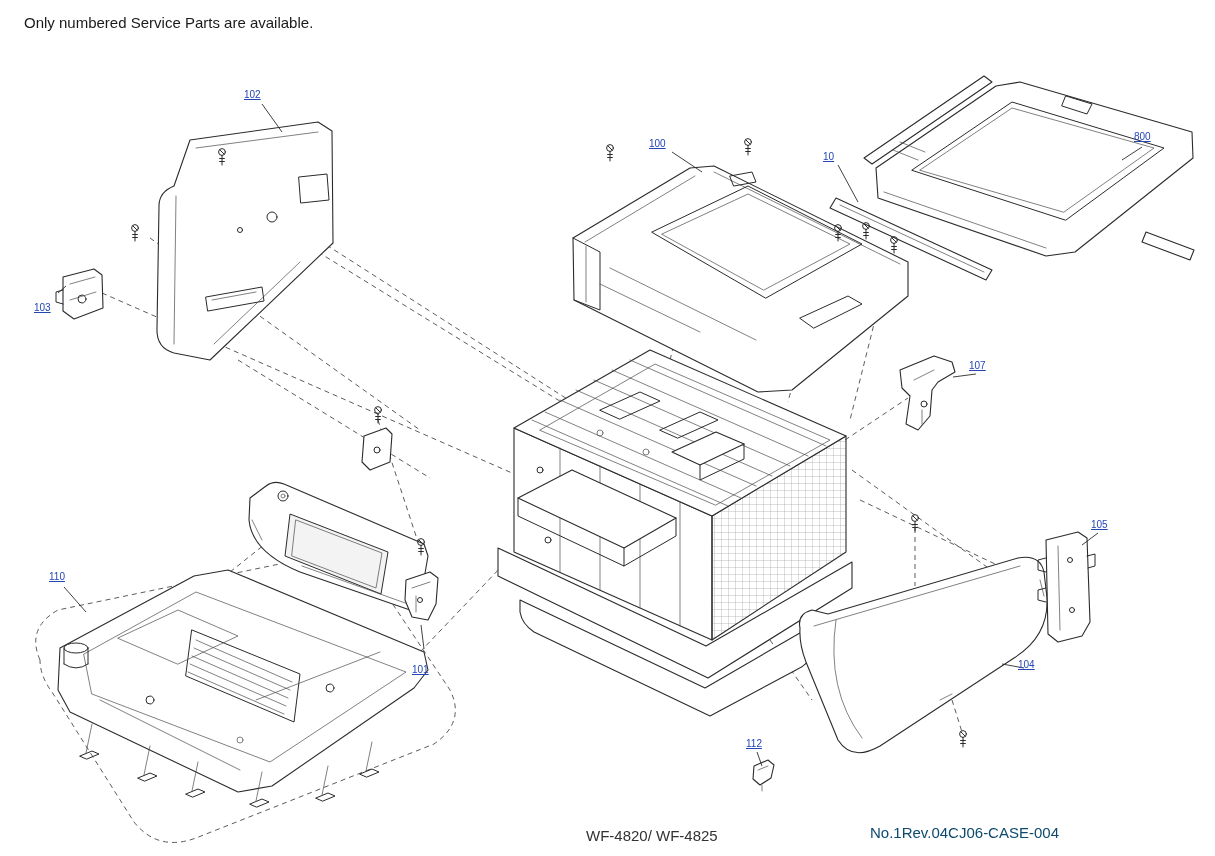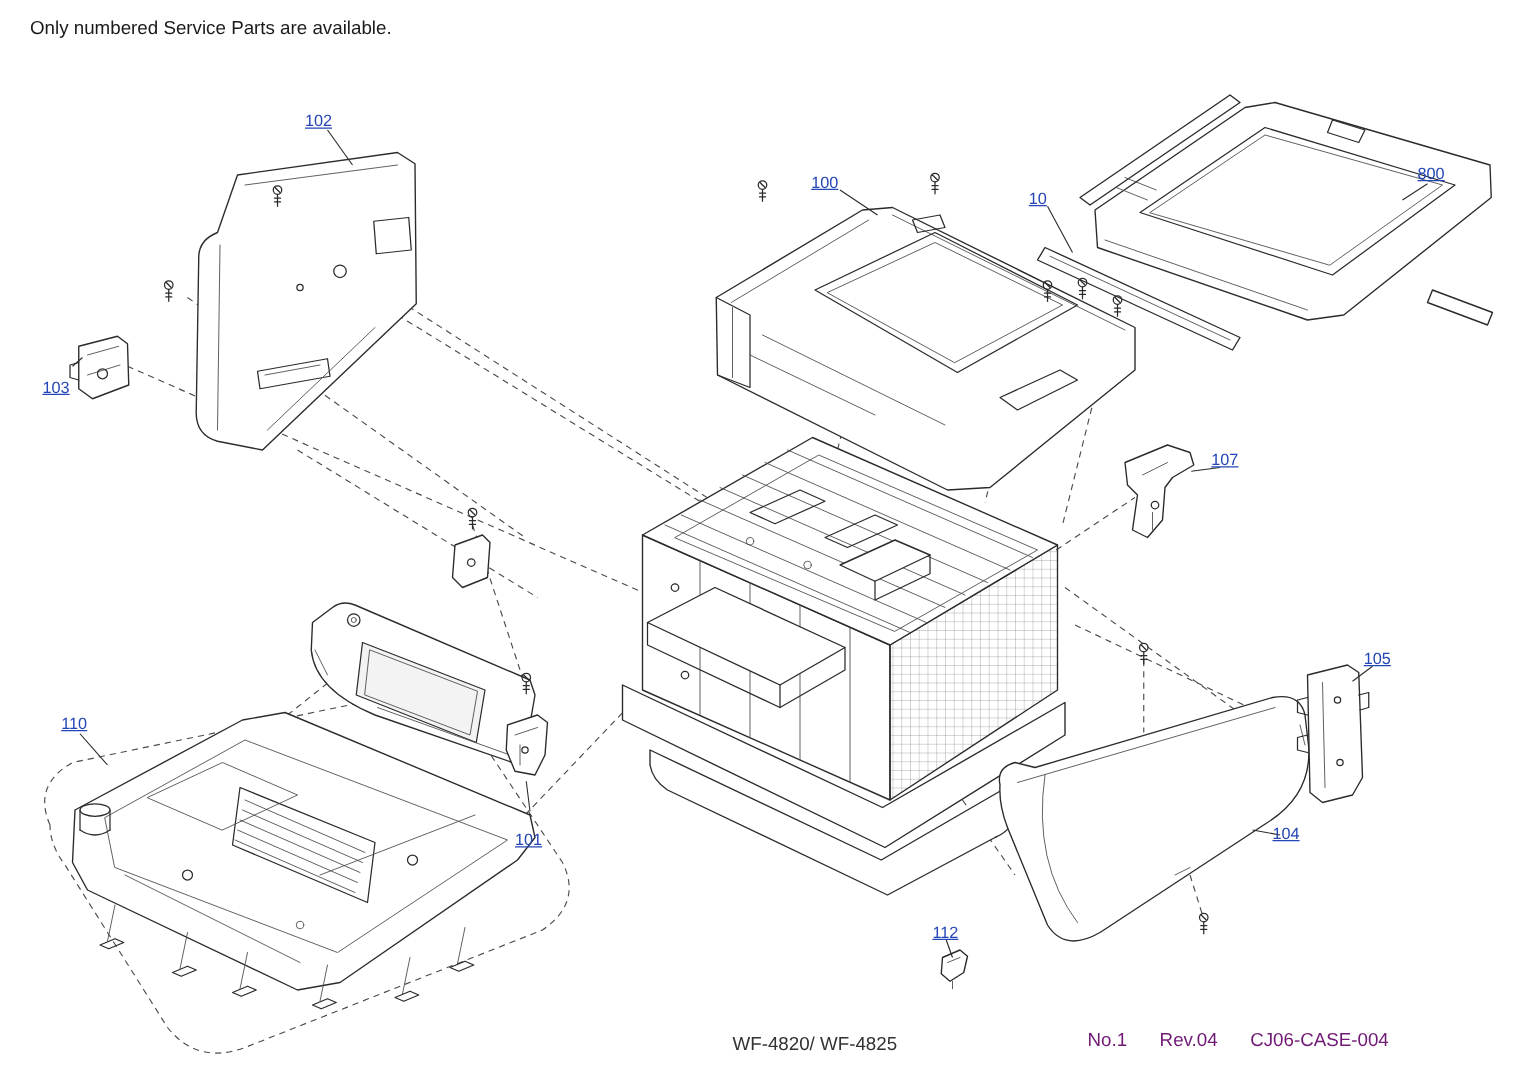--- a/index.html
+++ b/index.html
@@ -4,29 +4,29 @@
 <style>
   html,body{margin:0;padding:0;background:#ffffff;}
   #page{
     position:relative;width:1215px;height:856px;background:#ffffff;overflow:hidden;
     font-family:"Liberation Sans", sans-serif;color:#1a1a1a;padding-left:20px;
   }
   .note{
     position:absolute;left:24px;top:14px;font-size:15px;color:#1a1a1a;
   }
   .part-label{
-    position:absolute;font-size:13px;color:var(--label-color,#2345b5);
+    position:absolute;font-size:10px;color:var(--label-color,#2345b5);
     text-decoration:underline;cursor:pointer;line-height:1;
   }
   .footer-model{
     position:absolute;left:586px;top:827px;font-size:15px;color:#333333;
   }
   .footer-doc{
-    position:absolute;left:870px;top:824px;font-size:15px;color:#701a75;
-    display:flex;gap:26px;
+    position:absolute;left:870px;top:824px;font-size:15px;color:#0c4a6e;
+    display:flex;
   }
   svg{position:absolute;left:0;top:0;}
   .ln{fill:none;stroke:#2b2b2b;stroke-width:1;stroke-linejoin:round;stroke-linecap:round;}
   .thin{fill:none;stroke:#4a4a4a;stroke-width:0.7;stroke-linejoin:round;stroke-linecap:round;}
   .fw{fill:#ffffff;stroke:#2b2b2b;stroke-width:1.1;stroke-linejoin:round;}
   .fg{fill:#f3f3f3;stroke:#2b2b2b;stroke-width:1;stroke-linejoin:round;}
   .dash{fill:none;stroke:#4a4a4a;stroke-width:0.9;stroke-dasharray:5 4;}
   .leader{fill:none;stroke:#2b2b2b;stroke-width:0.9;}
 </style>
 </head>

